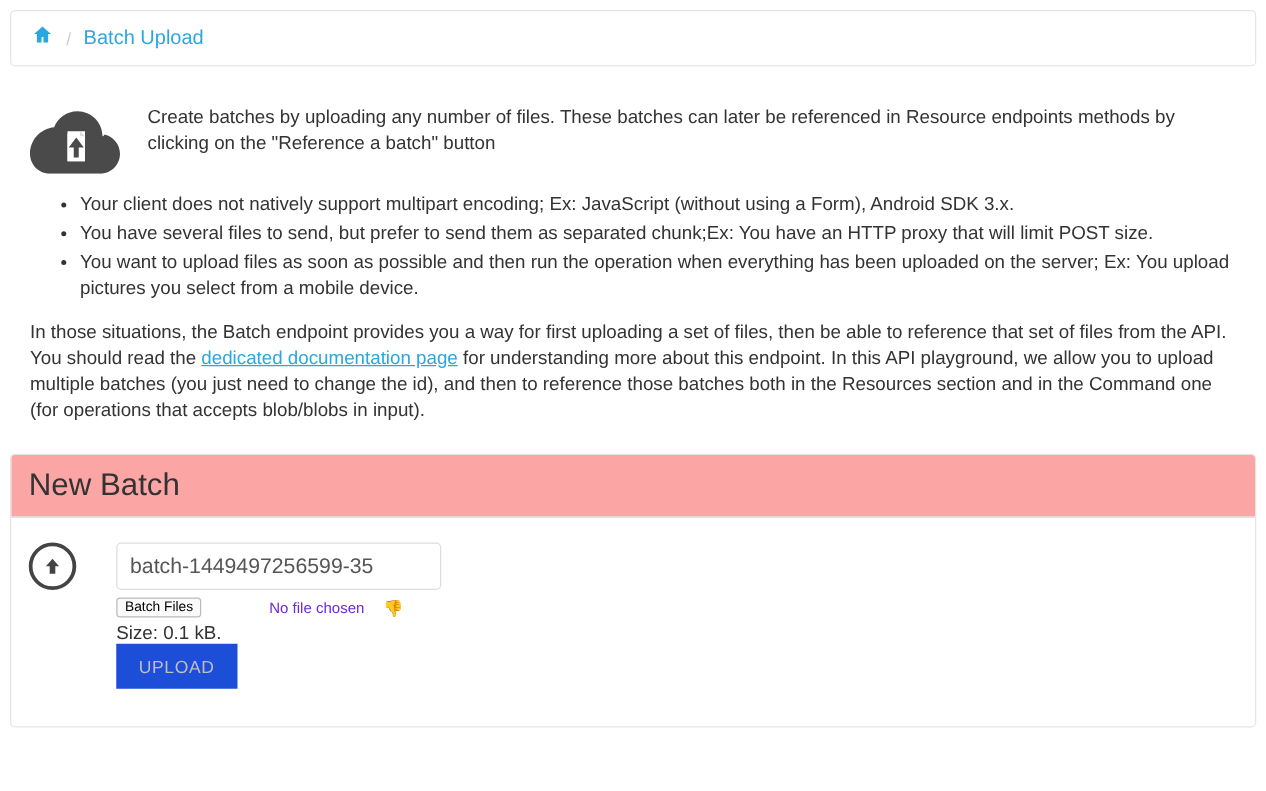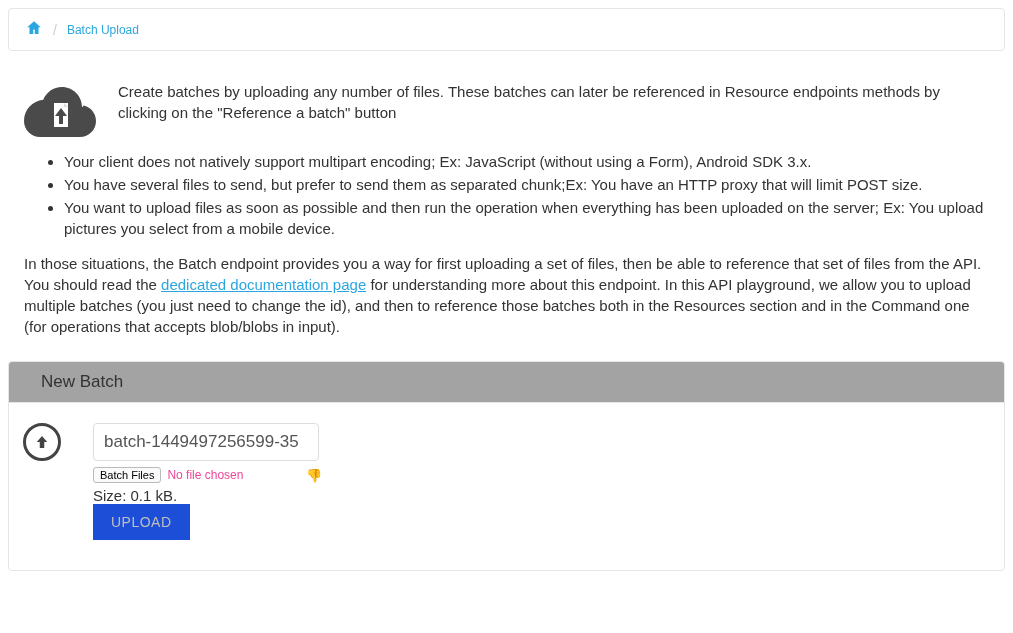--- a/index.html
+++ b/index.html
@@ -23,21 +23,21 @@
       gap: 10px;
       margin-bottom: 20px;
     }
     .breadcrumb-bar .sep {
       color: #ccc;
       font-size: 14px;
     }
     .breadcrumb-bar a {
       color: #2ba7e0;
       text-decoration: none;
-      font-size: 12px;
+      font-size: 16px;
     }
     .home-icon {
       color: #2ba7e0;
       width: 18px;
       height: 18px;
       display: inline-block;
     }
     .content {
       padding: 10px 16px 24px 16px;
       line-height: 1.4;
@@ -67,23 +67,23 @@
     .doc-link {
       color: #2ba7e0;
       text-decoration: underline;
     }
     .panel {
       border: 1px solid #e5e5e5;
       border-radius: 4px;
       overflow: hidden;
     }
     .panel-header {
-      background: #a3a3a3;
-      padding: 10px 32px;
-      font-size: 17px;
+      background: #fca5a5;
+      padding: 10px 14px;
+      font-size: 25px;
       color: #333;
       border-bottom: 1px solid #e5e5e5;
     }
     .panel-body {
       padding: 20px 14px 30px 14px;
       display: flex;
       gap: 32px;
       align-items: flex-start;
     }
     .circle-icon {
@@ -101,21 +101,21 @@
       height: 18px;
     }
     .form-col {
       flex: 0 0 auto;
     }
     .batch-input {
       font-size: 17px;
       padding: 8px 10px;
       border: 1px solid #ddd;
       border-radius: 4px;
-      width: 226px;
+      width: 260px;
       color: #555;
       display: block;
       margin-bottom: 6px;
     }
     .file-row {
       display: flex;
       align-items: center;
       gap: 6px;
       font-size: 12px;
       margin-bottom: 4px;
@@ -123,22 +123,23 @@
     }
     .choose-btn {
       font-size: 11px;
       padding: 1px 6px;
       border: 1px solid #bbb;
       border-radius: 3px;
       background: #fafafa;
       cursor: pointer;
     }
     .file-status {
-      color: #ec4899;
+      color: #6d28d9;
       font-size: 12px;
+      margin-left: 48px;
     }
     .thumbs-down {
       margin-left: auto;
       color: #e89090;
       font-size: 13px;
     }
     .size-text {
       font-size: 15px;
       margin-bottom: 0;
     }

